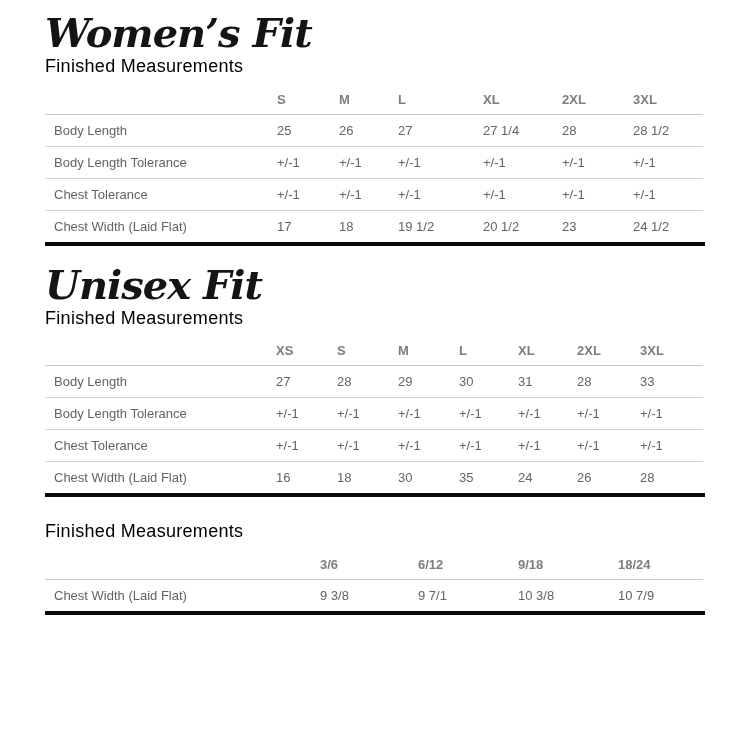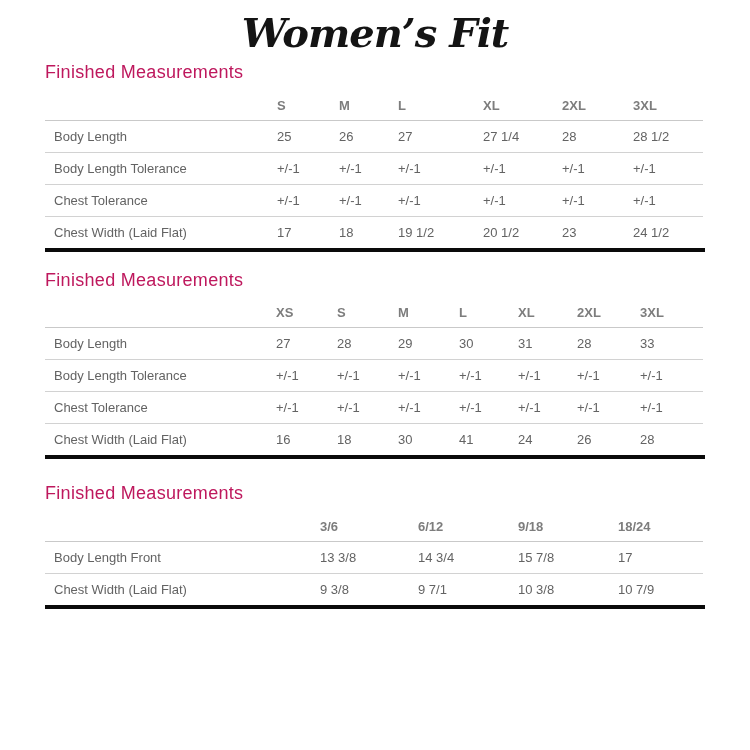--- a/index.html
+++ b/index.html
@@ -21,28 +21,27 @@
 
   .script-title {
     font-family: "DejaVu Serif", serif;
     font-style: italic;
     font-weight: bold;
     font-size: 40px;
     line-height: 1.05;
     color: #141414;
     margin: 0;
     letter-spacing: -1px;
-    text-align: center;
   }
   .subtitle {
     font-size: 18px;
     line-height: 1.15;
-    color: #be185d;
+    color: #000000;
     letter-spacing: 0.3px;
-    margin: 8px 0 2px 0;
+    margin: 2px 0 2px 0;
   }
 
   table.size-table {
     border-collapse: collapse;
     table-layout: fixed;
     width: 658px;
   }
   table.size-table thead th {
     text-align: left;
     font-size: 13px;
@@ -136,20 +135,21 @@
             <td>20 1/2</td>
             <td>23</td>
             <td>24 1/2</td>
           </tr>
         </tbody>
       </table>
     <div class="section-divider"></div>
   </section>
 
   <section class="size-section s2">
+    <h1 class="script-title">Unisex Fit</h1>
     <div class="subtitle">Finished Measurements</div>
     <table class="size-table">
         <colgroup>
           <col style="width: 231px;">
           <col style="width: 61px;">
           <col style="width: 61px;">
           <col style="width: 61px;">
           <col style="width: 59px;">
           <col style="width: 59px;">
           <col style="width: 63px;">
@@ -196,21 +196,21 @@
             <td>+/-1</td>
             <td>+/-1</td>
             <td>+/-1</td>
             <td>+/-1</td>
           </tr>
           <tr>
             <td class="row-label">Chest Width (Laid Flat)</td>
             <td>16</td>
             <td>18</td>
             <td>30</td>
-            <td>41</td>
+            <td>35</td>
             <td>24</td>
             <td>26</td>
             <td>28</td>
           </tr>
         </tbody>
       </table>
     <div class="section-divider"></div>
   </section>
 
   <section class="size-section s3">
@@ -227,27 +227,20 @@
           <tr>
             <th class="label-col"></th>
             <th>3/6</th>
             <th>6/12</th>
             <th>9/18</th>
             <th>18/24</th>
           </tr>
         </thead>
         <tbody>
           <tr>
-            <td class="row-label">Body Length Front</td>
-            <td>13 3/8</td>
-            <td>14 3/4</td>
-            <td>15 7/8</td>
-            <td>17</td>
-          </tr>
-          <tr>
             <td class="row-label">Chest Width (Laid Flat)</td>
             <td>9 3/8</td>
             <td>9 7/1</td>
             <td>10 3/8</td>
             <td>10 7/9</td>
           </tr>
         </tbody>
       </table>
     <div class="section-divider"></div>
   </section>

